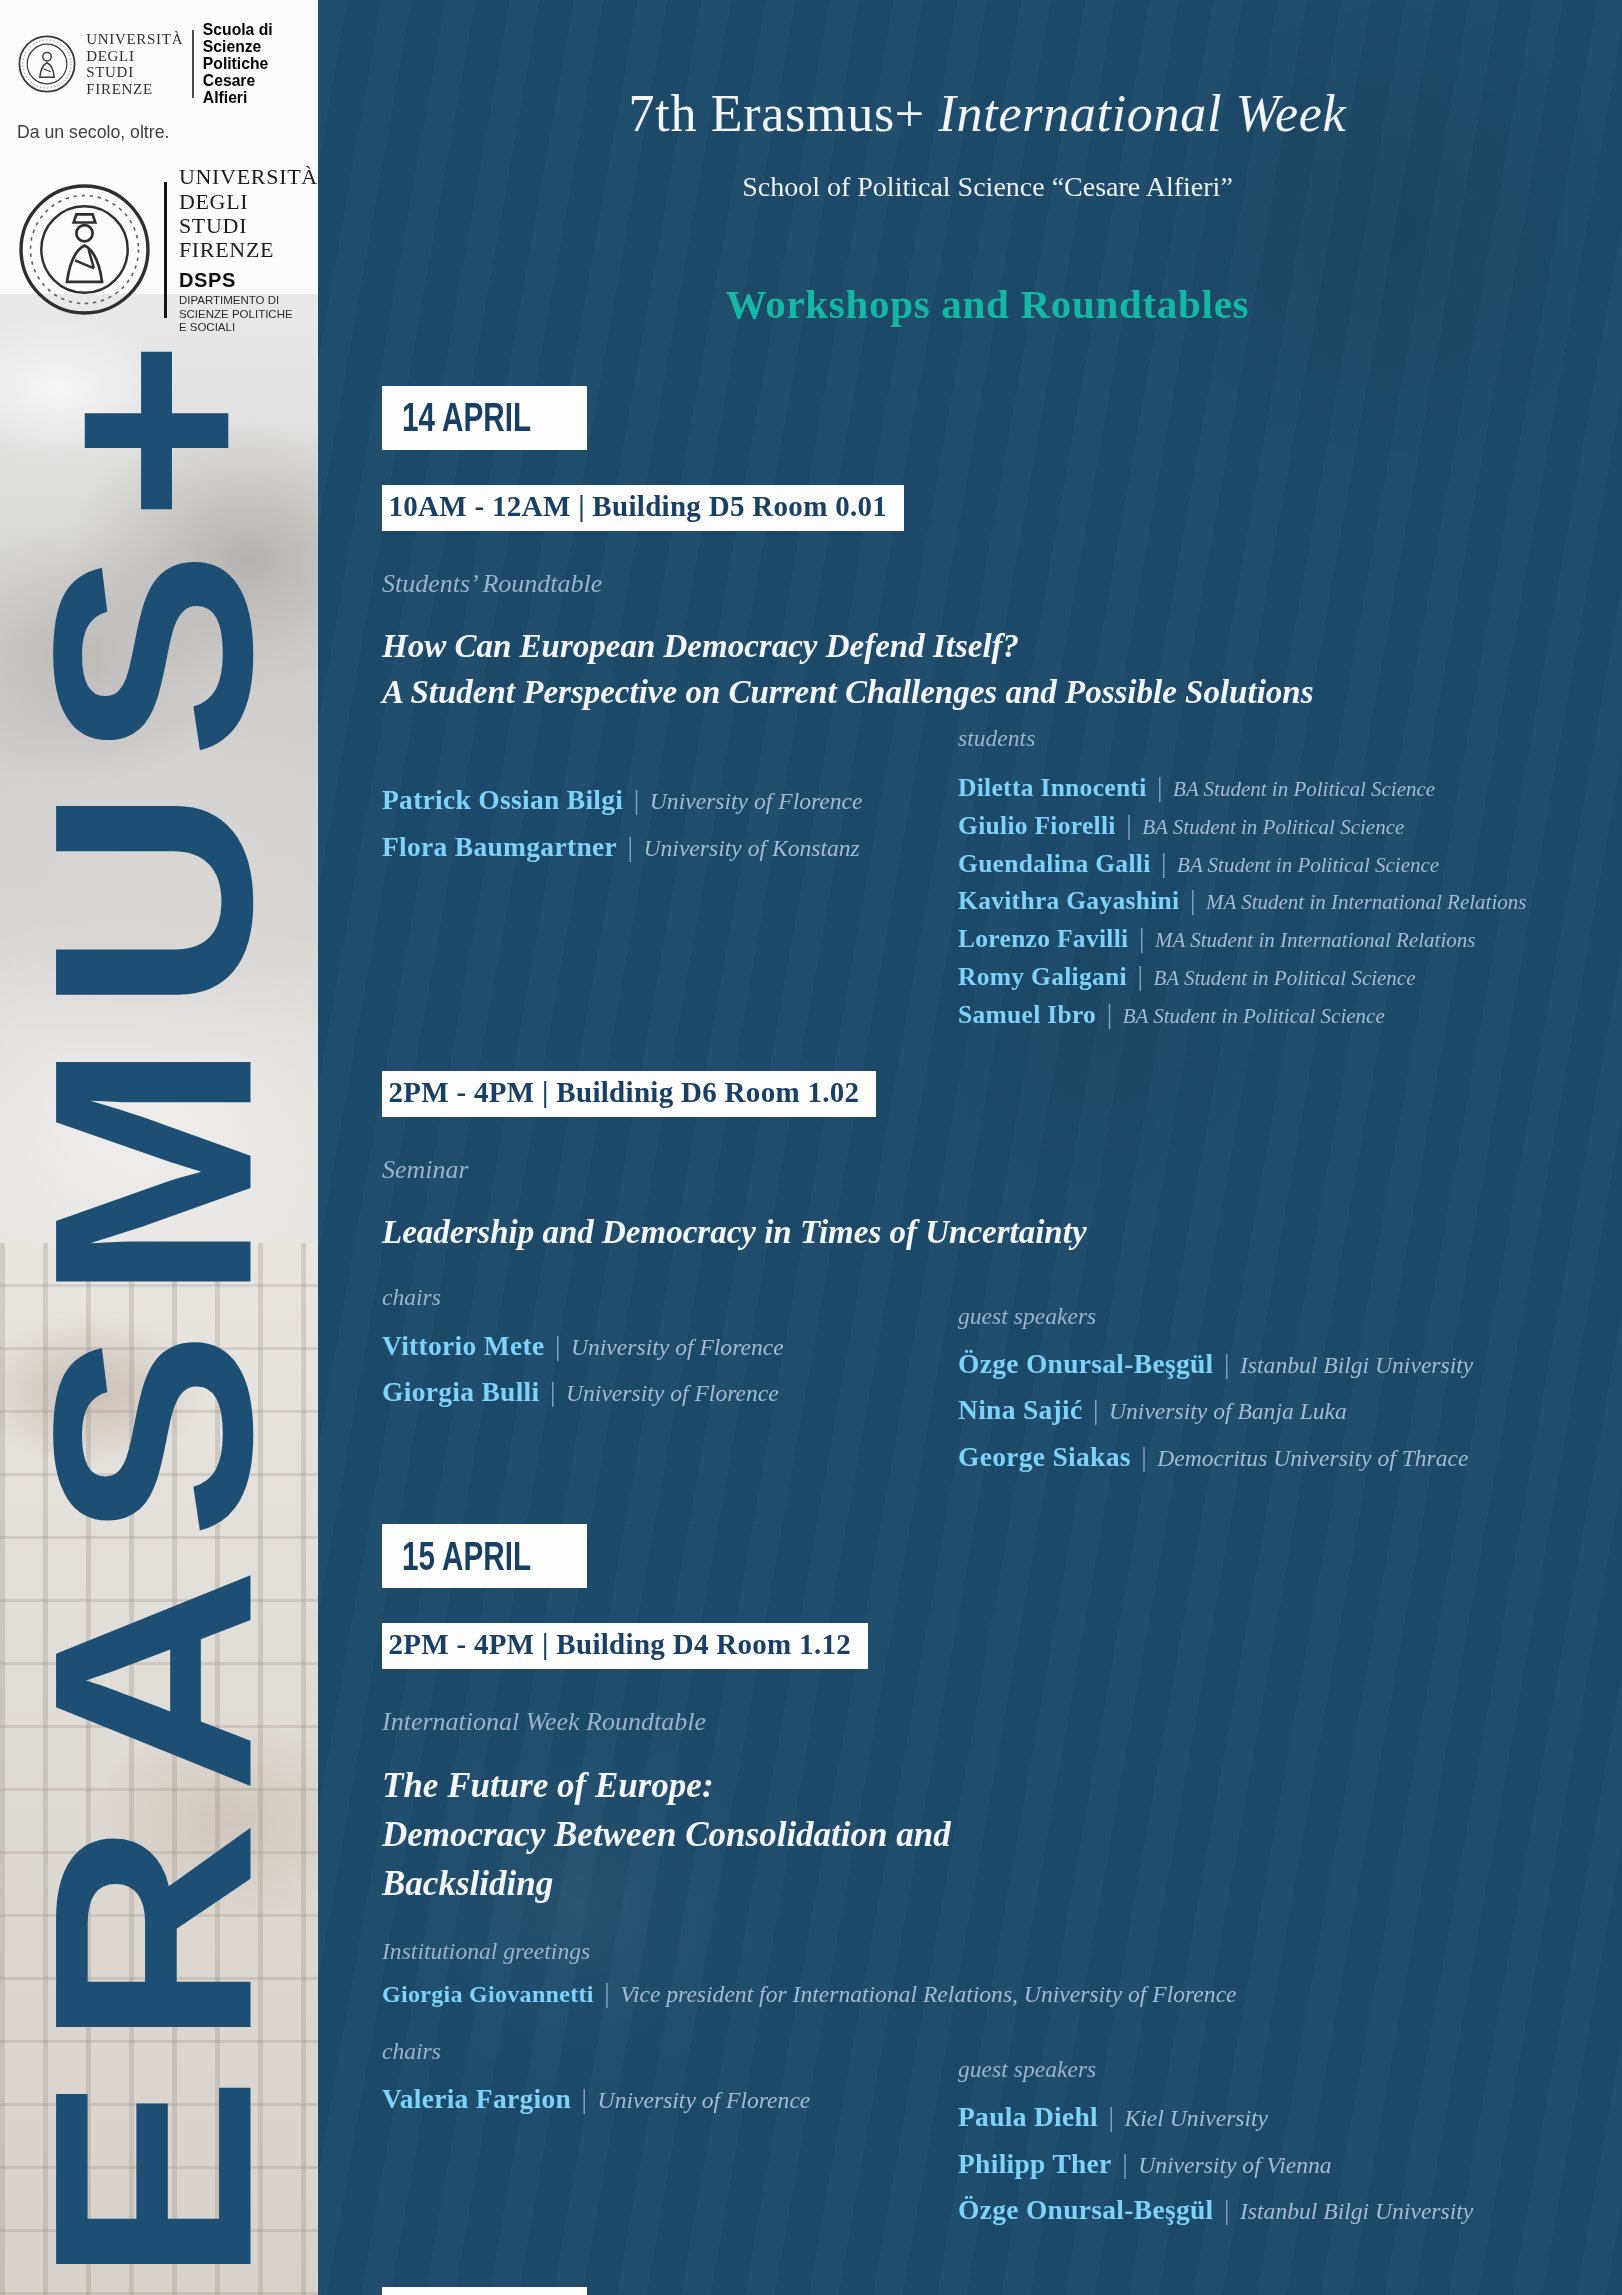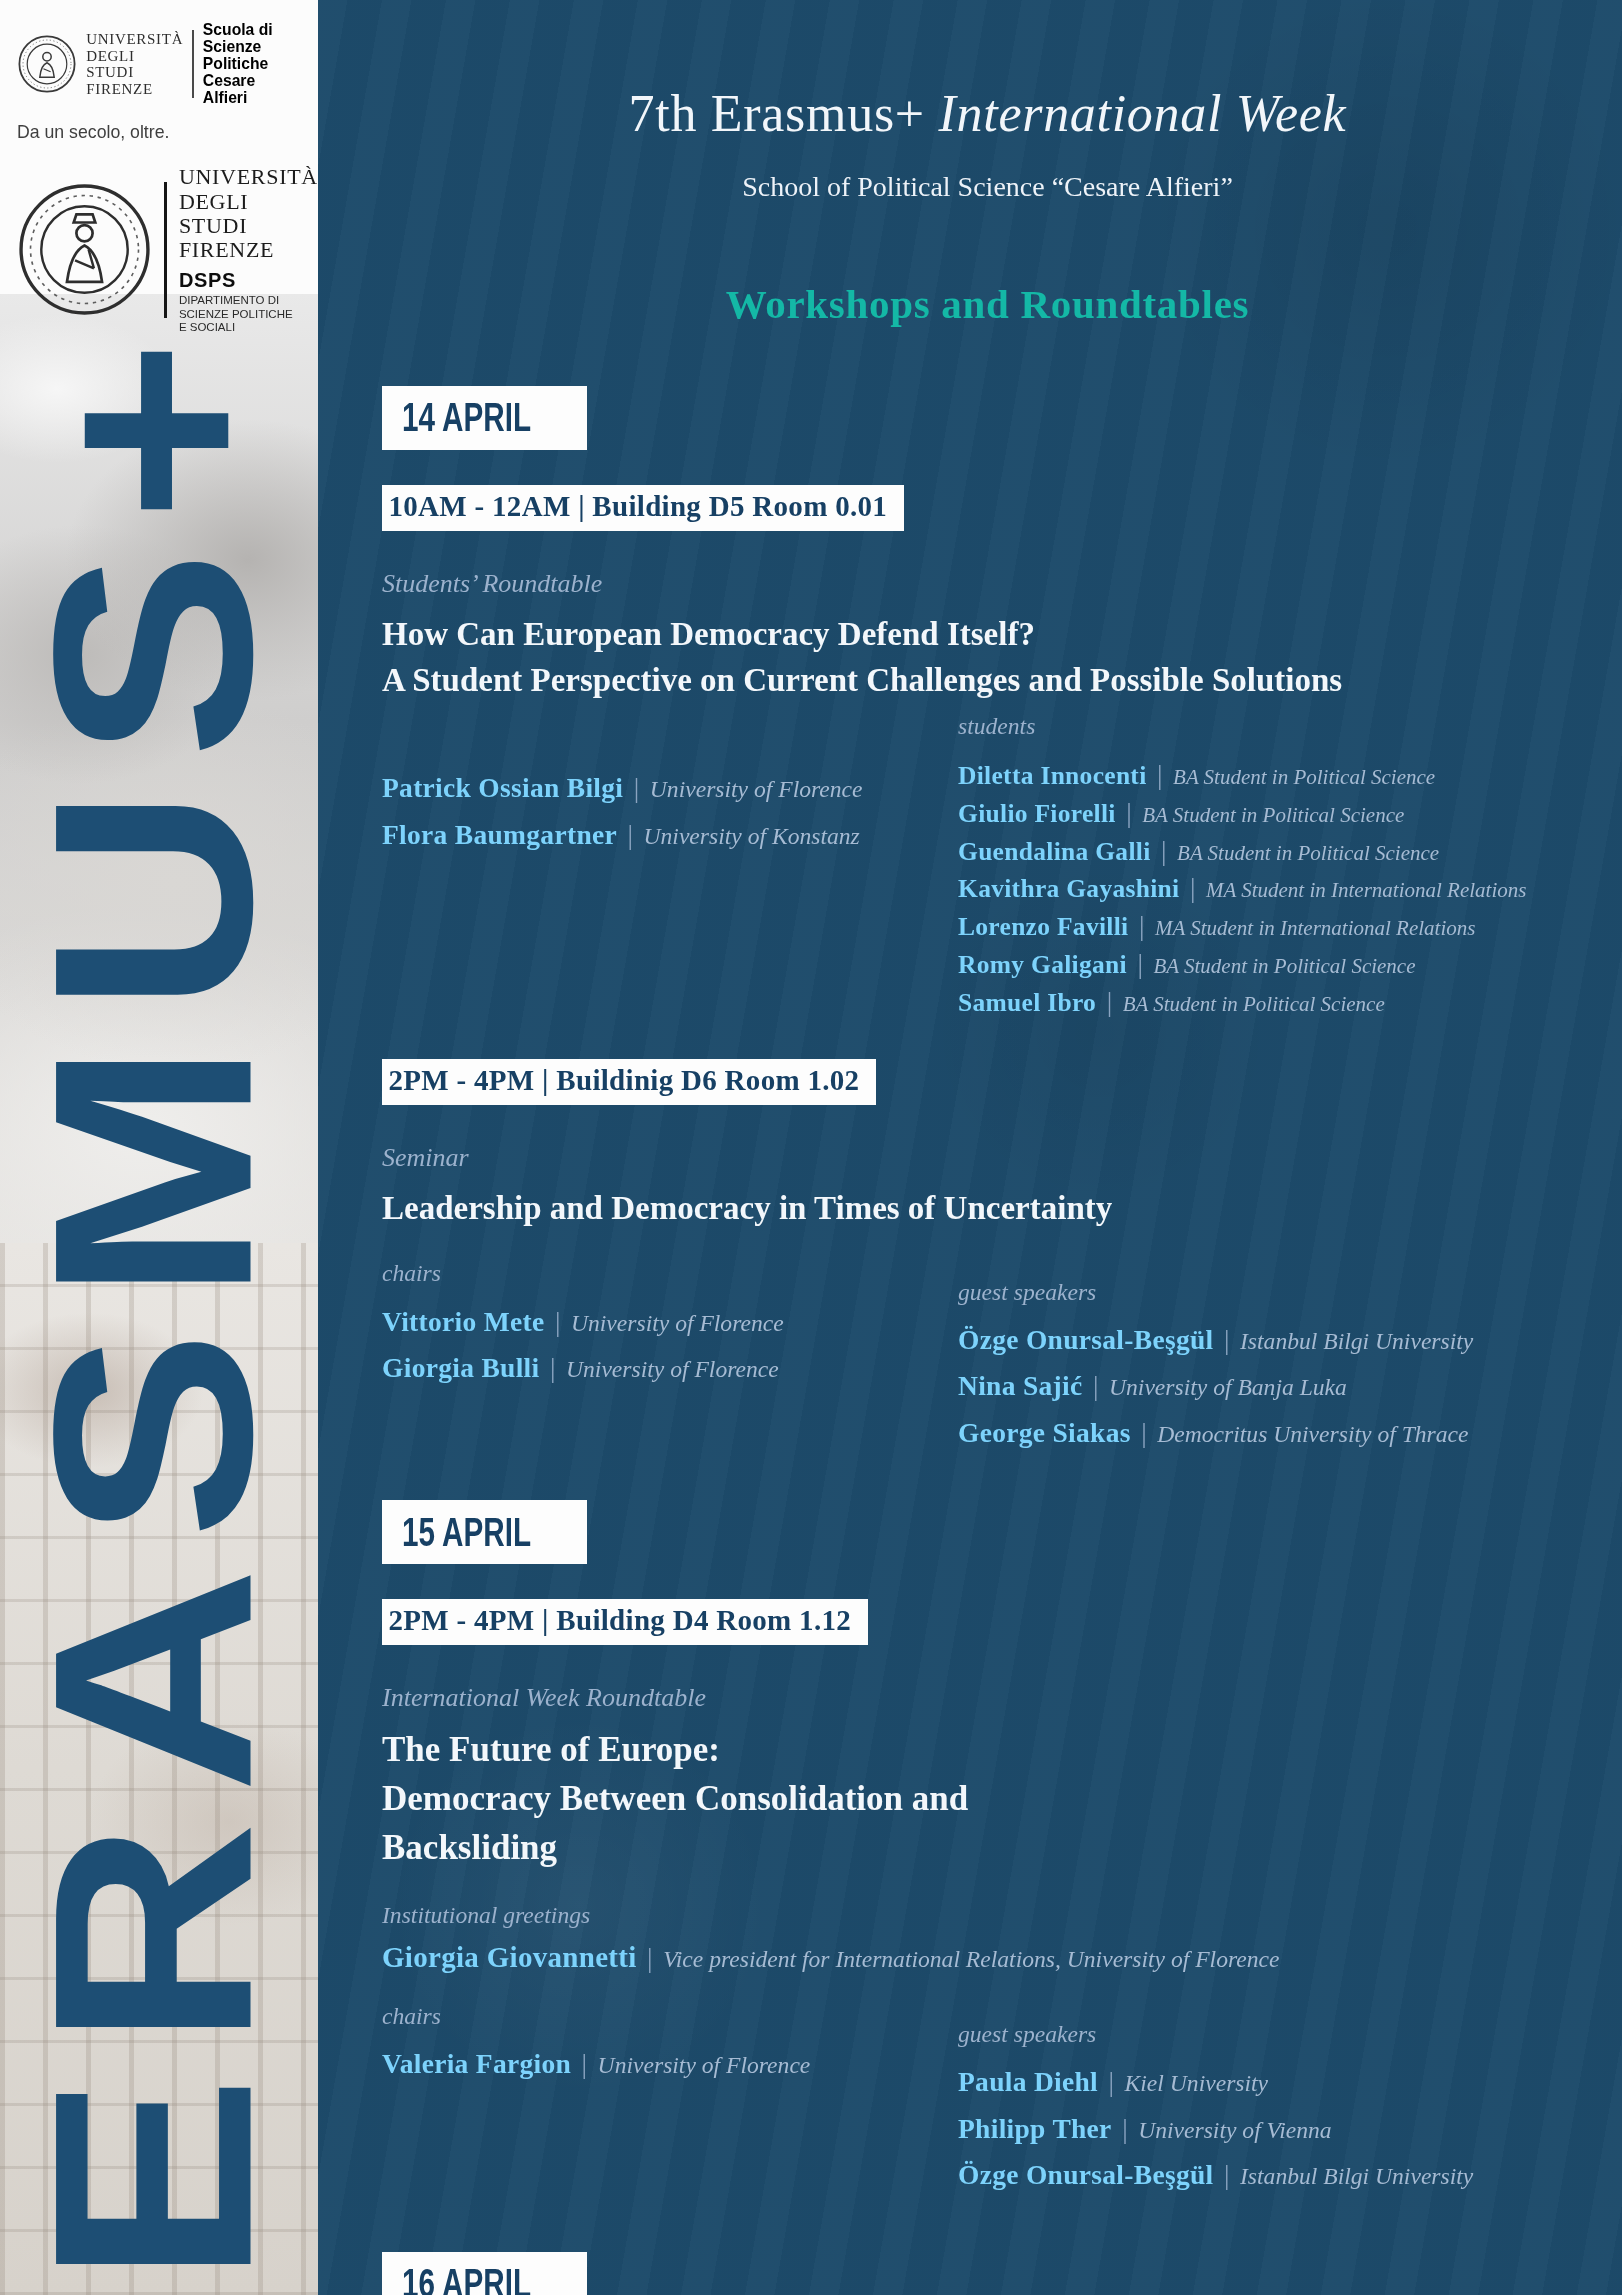--- a/index.html
+++ b/index.html
@@ -66,25 +66,25 @@
   .day:first-child{margin-top:0;}
 
   .date-box{display:inline-block;background:#fdfdfd;color:#174064;padding:10.5px 19.6px;}
   .date-box span{display:inline-block;font-family:"Liberation Sans",sans-serif;font-weight:700;font-size:38px;letter-spacing:0;transform:scale(0.78,1.05);transform-origin:0 50%;white-space:nowrap;}
   .time-row{margin-top:5.2px;}
   .time-box{display:inline-block;background:#fdfdfd;color:#174064;font-weight:700;font-size:29px;padding:5.2px 17px 7.9px 6.5px;letter-spacing:0.3px;}
 
   .session{margin-top:35px;}
   .session:first-child{margin-top:0;}
   .kind{margin-top:38px;font-style:italic;font-size:26px;color:#9cb2cd;}
-  .titles{margin-top:12px;font-size:33px;font-weight:700;color:#f3f7fb;line-height:1.40;}
+  .titles{margin-top:24px;font-size:33px;font-weight:700;color:#f3f7fb;line-height:1.40;font-style:italic;}
 
   .greetings{margin-top:30px;}
   .greetings .group-label{margin-bottom:11.8px;}
-  .greetings .p-name{font-size:29px;}
+  .greetings .p-name{font-size:24px;}
 
   .cols{display:flex;margin-top:29px;}
   .col-left{width:576px;flex:none;box-sizing:border-box;}
   .col-right{flex:1;box-sizing:border-box;}
   .group-label{font-style:italic;font-size:23.6px;color:#9cb2cd;margin-bottom:18.3px;}
   .person{margin-bottom:14.4px;}
   .p-name{font-size:27.5px;font-weight:700;color:#7dd3fc;letter-spacing:0.3px;}
   .p-sep{font-size:27.5px;font-weight:400;color:#8aa3c0;padding:0 10.5px;}
   .p-aff{font-size:23.6px;font-style:italic;color:#a6bbd3;}
 

